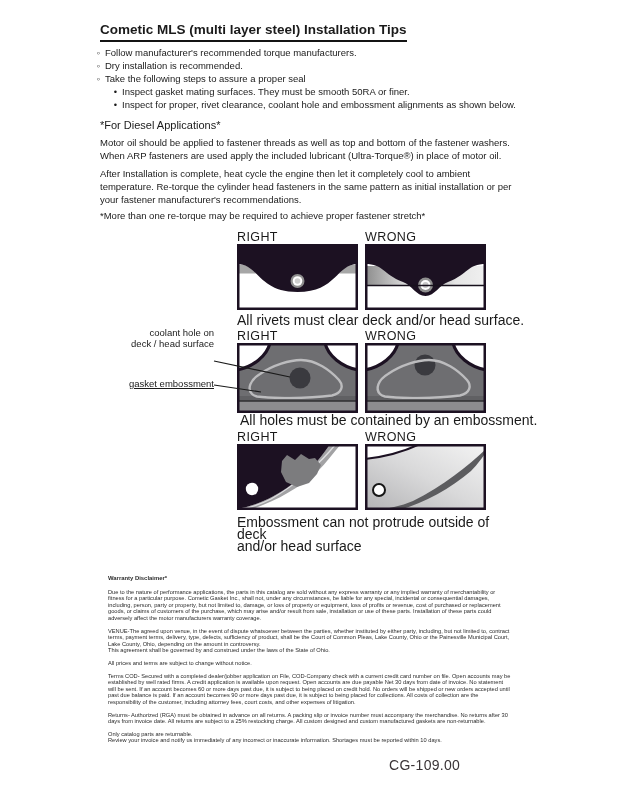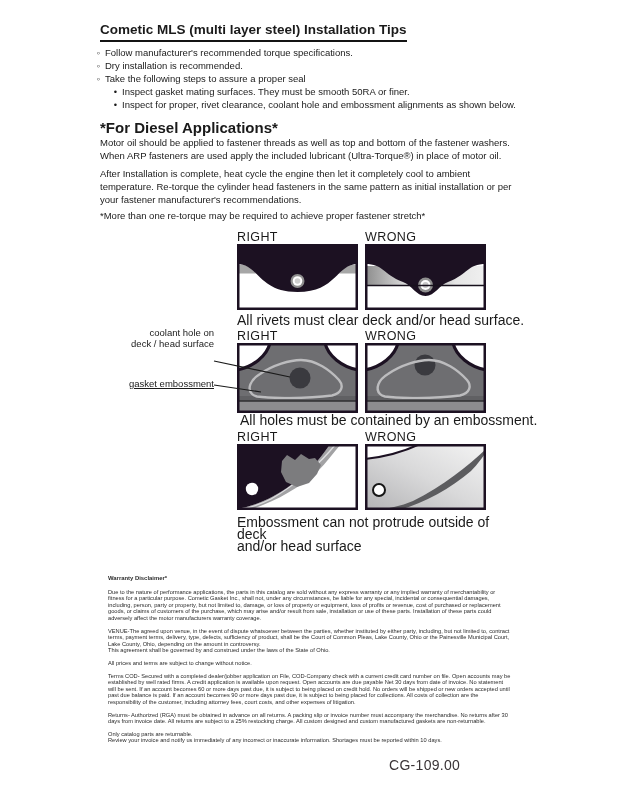--- a/index.html
+++ b/index.html
@@ -9,21 +9,21 @@
   }
   .abs{position:absolute;}
   .title{
     left:100px;top:22px;font-size:13.5px;font-weight:bold;
     border-bottom:2px solid #141414;padding-bottom:3px;white-space:nowrap;
   }
   .tips{left:95px;top:46px;width:430px;font-size:9.5px;line-height:13px;}
   .tip-row{display:flex;gap:3px;}
   .tip-row.sub{margin-left:17px;}
   .marker{width:7px;flex:none;text-align:center;}
-  .h2{left:100px;top:119px;font-size:15px;font-weight:bold;}
+  .h2{left:100px;top:119px;font-size:11px;font-weight:normal;}
   .para{left:100px;top:0;width:418px;font-size:9.5px;line-height:13px;}
   .p1{top:136px;}
   .p2{top:167px;}
   .note{top:209px;}
   .dg-label{width:121px;font-size:12.5px;letter-spacing:.4px;}
   .dg-box{width:121px;}
   .dg-box svg{display:block;width:121px;}
   .caption{font-size:14px;line-height:12px;white-space:pre-line;}
   .callout{width:110px;text-align:right;font-size:9.5px;line-height:10.5px;white-space:pre-line;}
   .fineprint{left:108px;top:575px;width:404px;font-size:5.7px;line-height:6.6px;color:#2b2b2b;}
@@ -35,21 +35,21 @@
 </head>
 <body>
 
 <div class="page">
 
   <div class="abs title">Cometic MLS (multi layer steel) Installation Tips</div>
 
   <div class="abs tips">
     <div class="tip-row">
       <span class="marker">◦</span>
-      <span>Follow manufacturer's recommended torque specifications.</span>
+      <span>Follow manufacturer's recommended torque manufacturers.</span>
     </div>
     <div class="tip-row">
       <span class="marker">◦</span>
       <span>Dry installation is recommended.</span>
     </div>
     <div class="tip-row">
       <span class="marker">◦</span>
       <span>Take the following steps to assure a proper seal</span>
     </div>
     <div class="tip-row sub">

